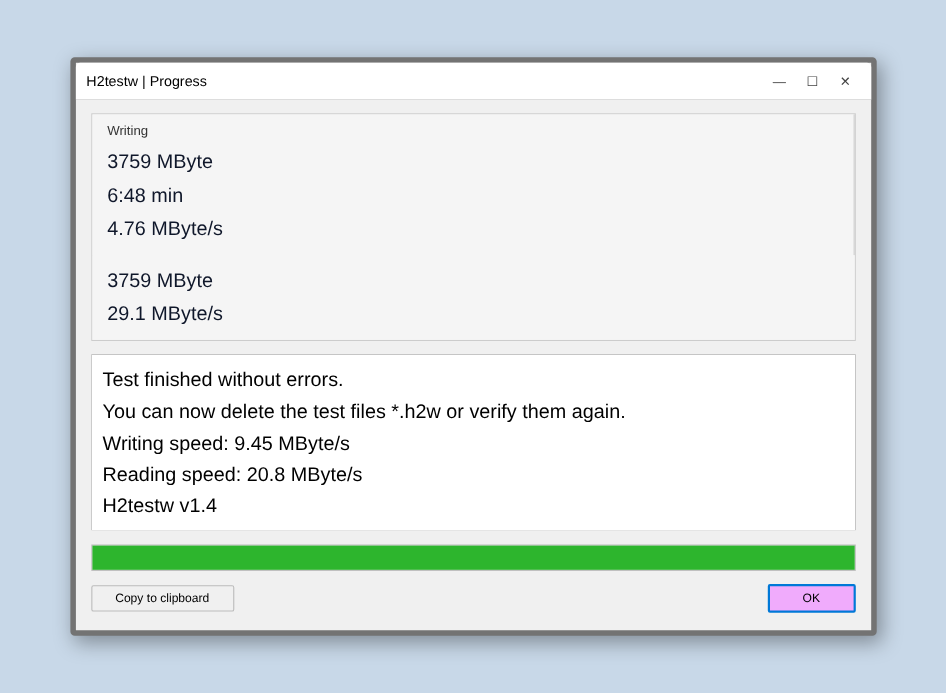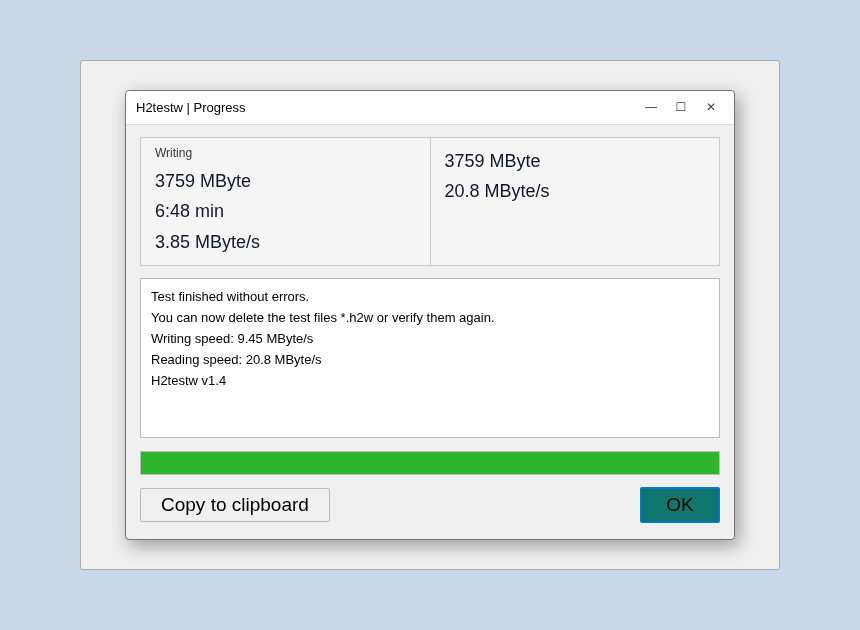--- a/index.html
+++ b/index.html
@@ -24,23 +24,23 @@
       width: 700px;
       height: 510px;
       background: #f0f0f0;
       border: 1px solid #aaa;
       border-radius: 3px;
     }
 
     
     .dialog {
       position: relative;
-      width: 610px;
+      width: 733px;
       background: #f0f0f0;
-      border: 1px solid #737373;
+      border: 5px solid #737373;
       border-radius: 4px;
       box-shadow: 4px 6px 18px rgba(0,0,0,0.35);
       z-index: 10;
     }
 
     
     .title-bar {
       display: flex;
       align-items: center;
       justify-content: space-between;
@@ -80,20 +80,21 @@
     .dialog-content {
       padding: 12px 14px;
     }
 
     
     .stats-row {
       display: flex;
       gap: 0;
       margin-bottom: 12px;
       border: 1px solid #ccc;
+      flex-direction: column;
     }
 
     .stats-col {
       flex: 1;
       padding: 8px 14px;
       background: #f5f5f5;
     }
 
     .stats-col:first-child {
       border-right: 1px solid #ccc;
@@ -112,21 +113,21 @@
       line-height: 1.7;
     }
 
     
     .result-textarea {
       width: 100%;
       height: 160px;
       border: 1px solid #bbb;
       background: #fff;
       padding: 8px 10px;
-      font-size: 13px;
+      font-size: 18px;
       font-family: inherit;
       color: #000;
       resize: none;
       outline: none;
       line-height: 1.6;
       overflow-y: auto;
       overflow-x: auto;
     }
 
     
@@ -152,35 +153,35 @@
     
     .buttons-row {
       display: flex;
       justify-content: space-between;
       align-items: center;
       padding-bottom: 4px;
     }
 
     .btn {
       padding: 5px 20px;
-      font-size: 19px;
+      font-size: 11px;
       font-family: inherit;
       cursor: pointer;
       border-radius: 2px;
     }
 
     .btn-secondary {
       background: #f0f0f0;
       border: 1px solid #bbb;
       color: #000;
       min-width: 130px;
     }
 
     .btn-primary {
-      background: #0f766e;
+      background: #f0abfc;
       border: 2px solid #0078d7;
       color: #000;
       min-width: 80px;
     }
   </style>
 </head>
 <body>
 
 <div class="bg-window"></div>
 
@@ -196,27 +197,27 @@
   </div>
 
   <div class="dialog-content">
 
     <div class="stats-row">
       <div class="stats-col">
         <div class="stats-col-header">Writing</div>
         <div class="stats-col-value">
           <div>3759 MByte</div>
           <div>6:48 min</div>
-          <div>3.85 MByte/s</div>
+          <div>4.76 MByte/s</div>
         </div>
       </div>
       <div class="stats-col">
         <div class="stats-col-value">
           <div>3759 MByte</div>
-          <div>20.8 MByte/s</div>
+          <div>29.1 MByte/s</div>
         </div>
       </div>
     </div>
 
     <div class="textarea-wrapper">
       <textarea class="result-textarea" readonly="" style="">Test finished without errors.
 You can now delete the test files *.h2w or verify them again.
 Writing speed: 9.45 MByte/s
 Reading speed: 20.8 MByte/s
 H2testw v1.4</textarea>

